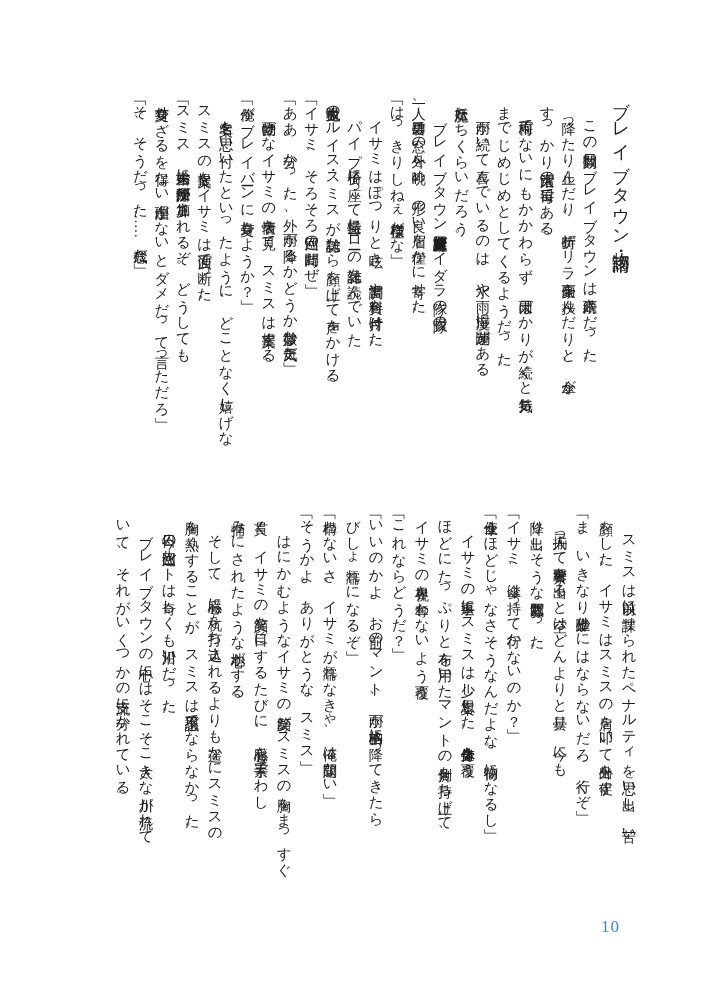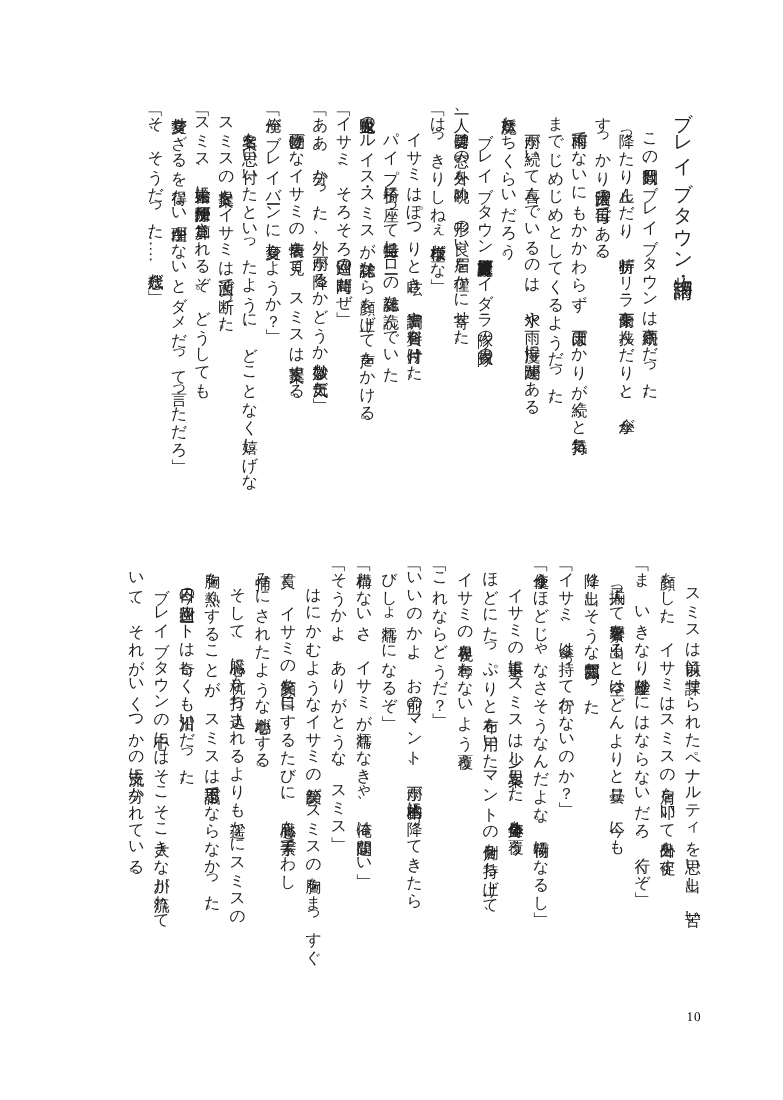--- a/index.html
+++ b/index.html
@@ -46,24 +46,24 @@
   #top-block .line {
     padding-top: 7px;
   }
   #bottom-block .line {
     line-height: 23px;
     padding-top: 3px;
   }
   .page-number {
     position: absolute;
     top: 917px;
-    right: 74px;
-    font-size: 12px;
+    right: 92px;
+    font-size: 17px;
     letter-spacing: 1px;
-    color: #000000;
+    color: #3b82f6;
   }
 </style>
 </head>
 <body>
 
 <div class="page">
 
   <div id="top-block" class="vblock">
     <div class="story-title">ブレイブタウン物語・雨</div>
 

